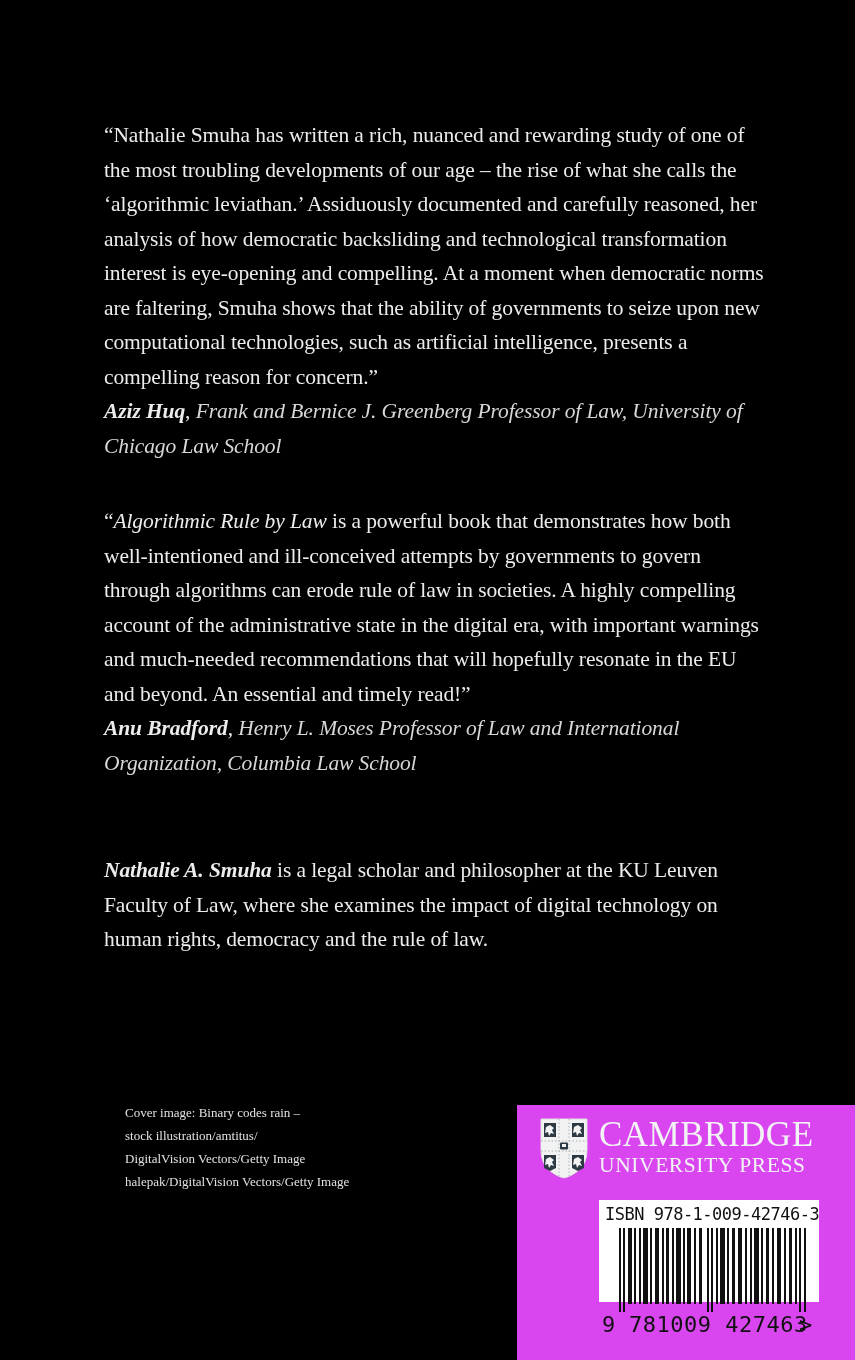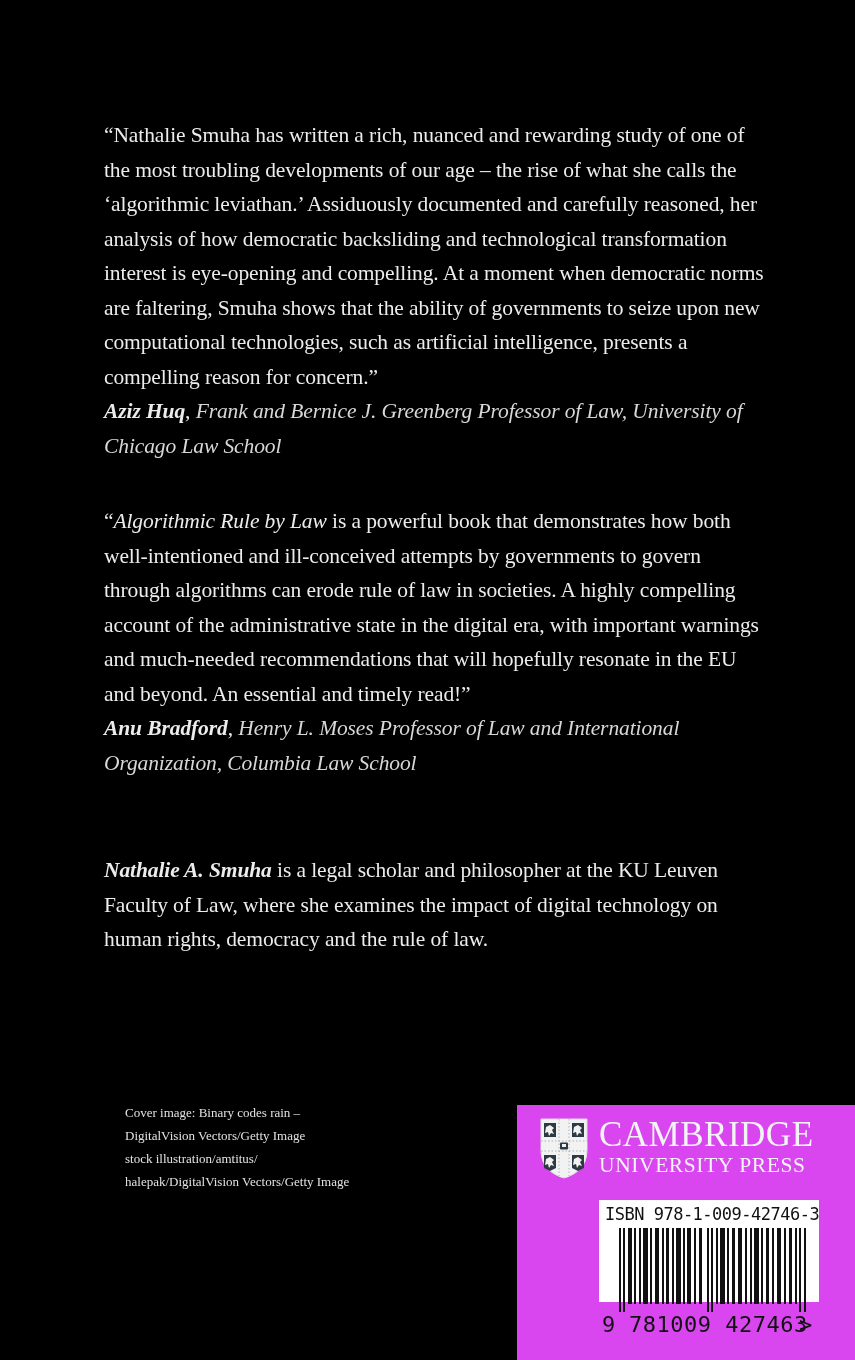--- a/index.html
+++ b/index.html
@@ -42,22 +42,22 @@
     <span class="attr-name">Anu Bradford</span><span>, </span><span class="attr-title">Henry L. Moses Professor of Law and International Organization, Columbia Law School</span>
   </p>
 </div>
 
 <div class="blurb bio">
   <p><span class="attr-name">Nathalie A. Smuha</span><span> is a legal scholar and philosopher at the KU Leuven Faculty of Law, where she examines the impact of digital technology on human rights, democracy and the rule of law.</span></p>
 </div>
 
 <div class="credits">
   <div>Cover image: Binary codes rain –</div>
+  <div>stock illustration/amtitus/</div>
   <div>DigitalVision Vectors/Getty Image</div>
-  <div>stock illustration/amtitus/</div>
   <div>halepak/DigitalVision Vectors/Getty Image</div>
 </div>
 
 <div class="panel">
   <svg class="shield" viewBox="0 0 50 62">
     <path d="M2 2 H48 V34 C48 50 36 58 25 61 C14 58 2 50 2 34 Z" fill="#f2f2f2" stroke="#dcdcdc" stroke-width="1"></path>
     <rect x="20" y="2" width="10" height="58" fill="#f2f2f2"></rect>
     <rect x="2" y="24" width="46" height="10" fill="#f2f2f2"></rect>
     <path d="M20 2 V60 M30 2 V60 M2 24 H48 M2 34 H48" stroke="#9aa6ae" stroke-width="0.8" stroke-dasharray="1.5 2"></path>
     <g fill="#2d3a44">

